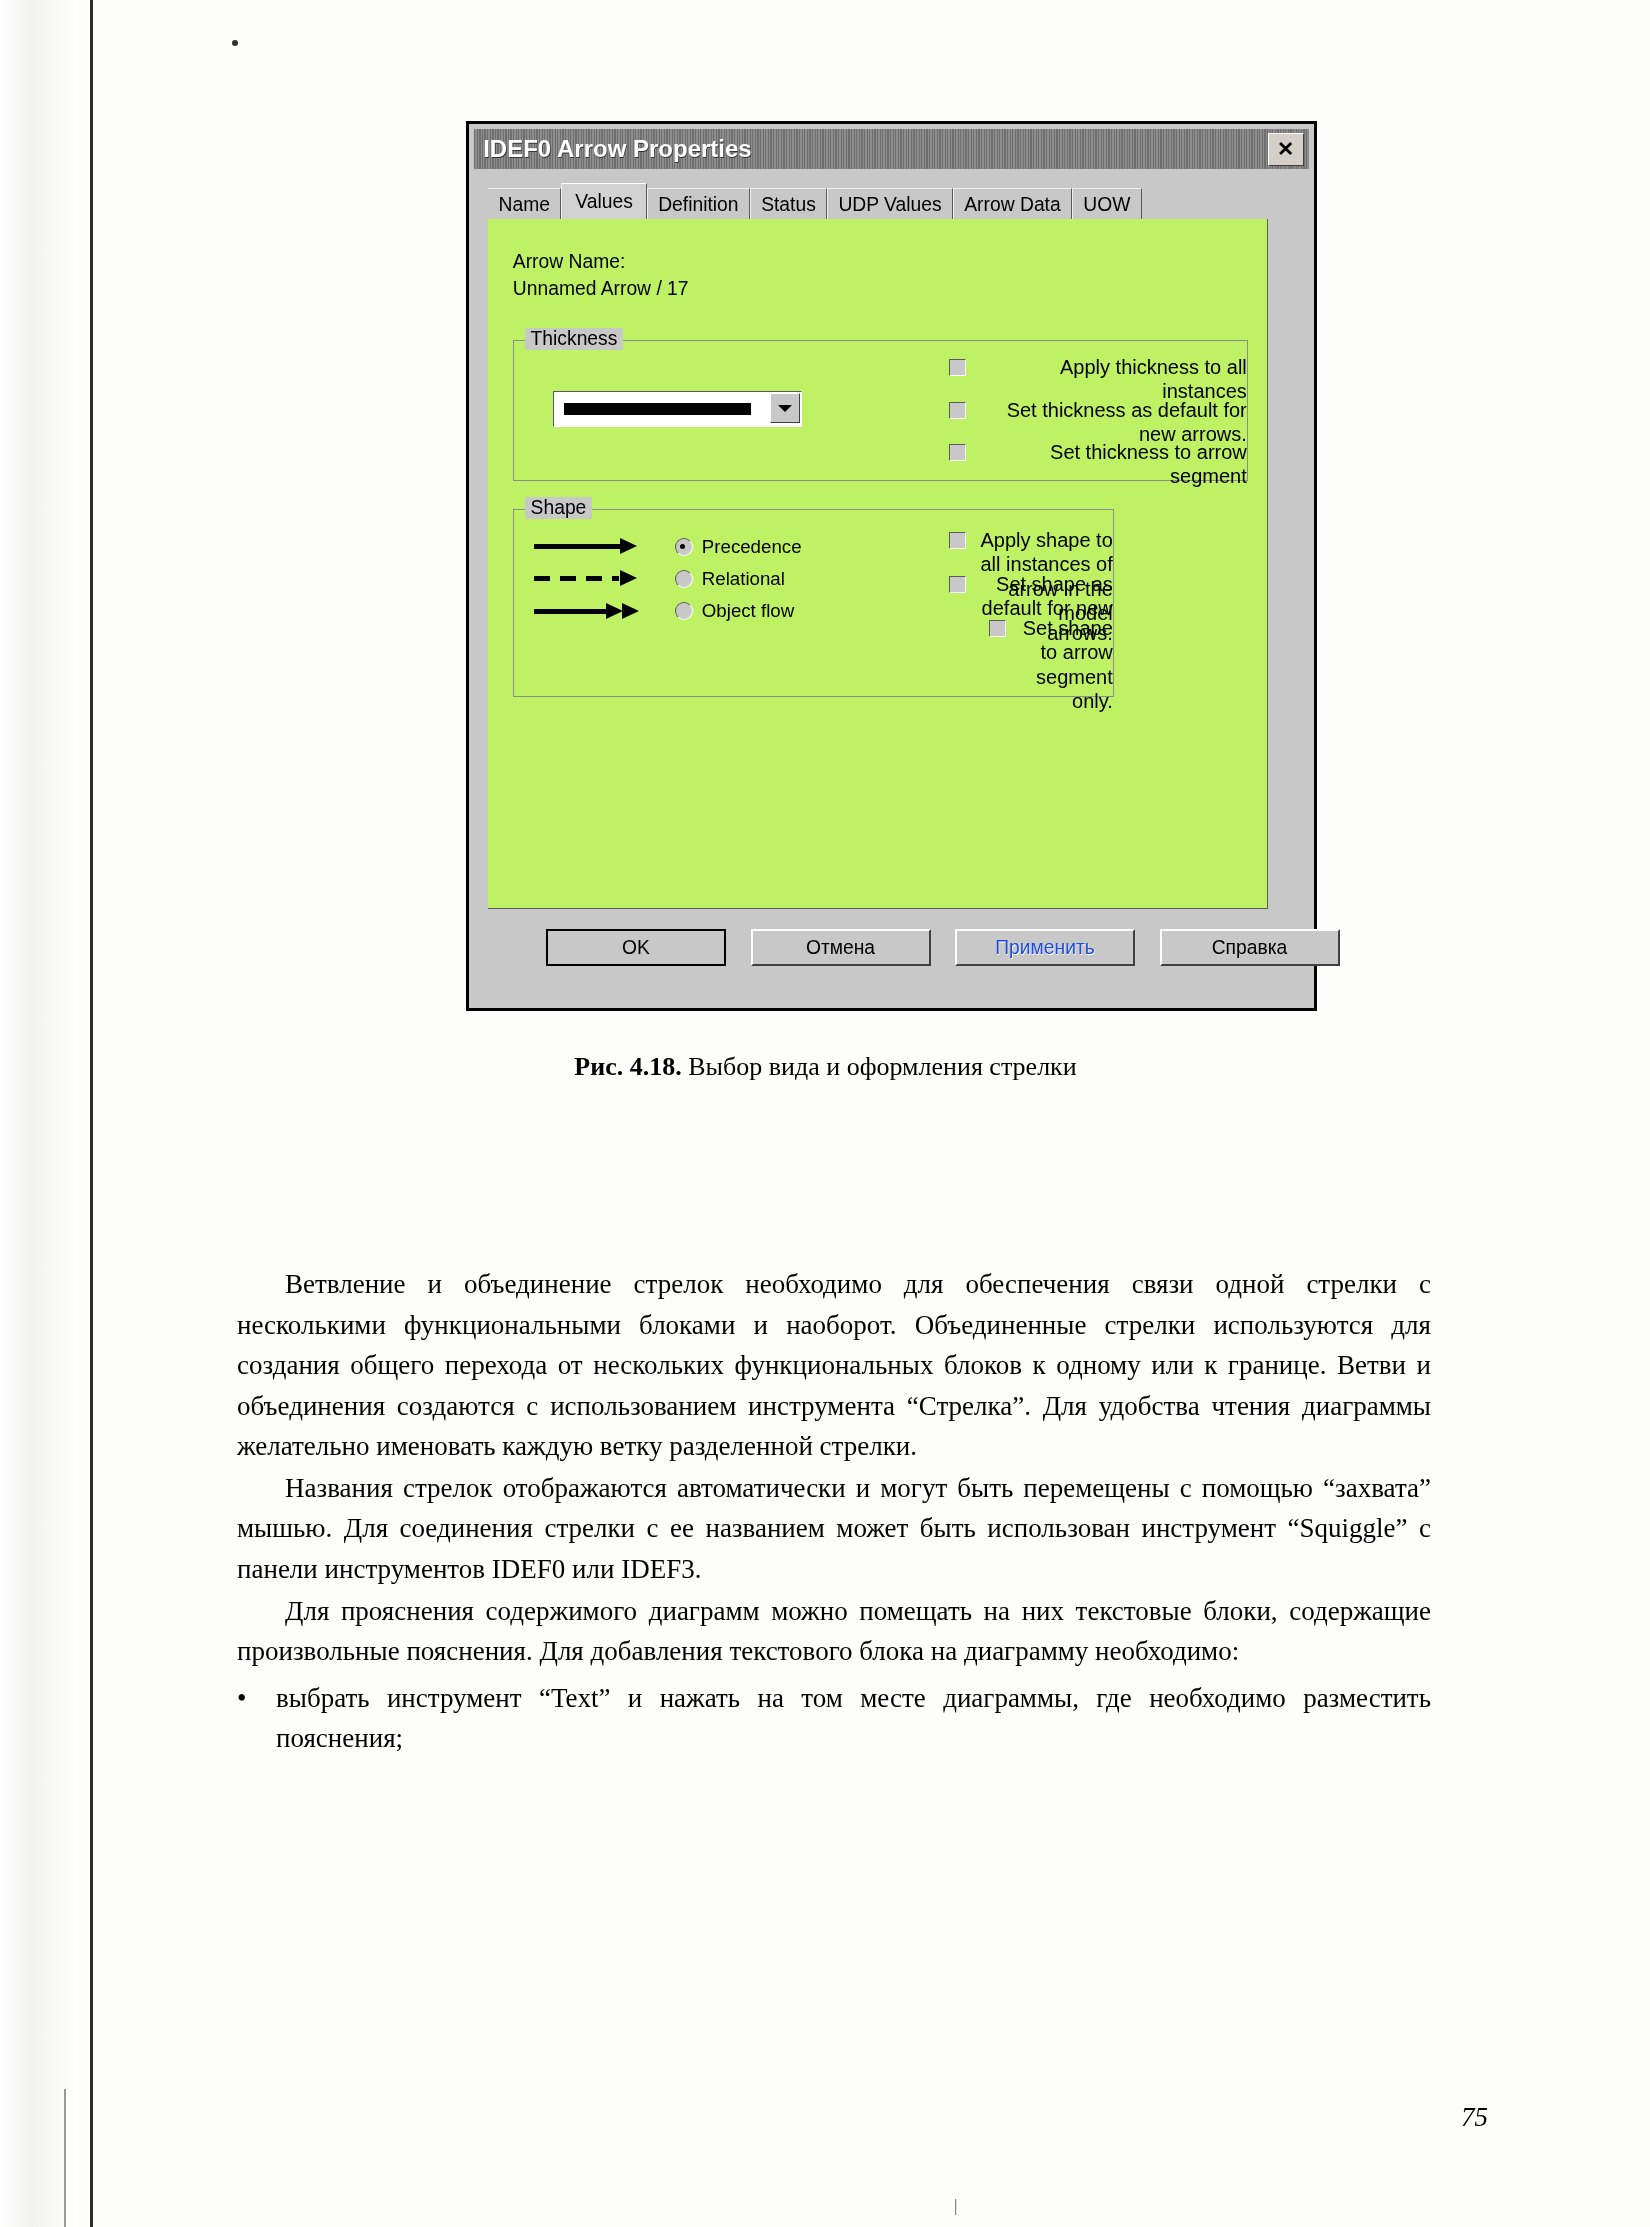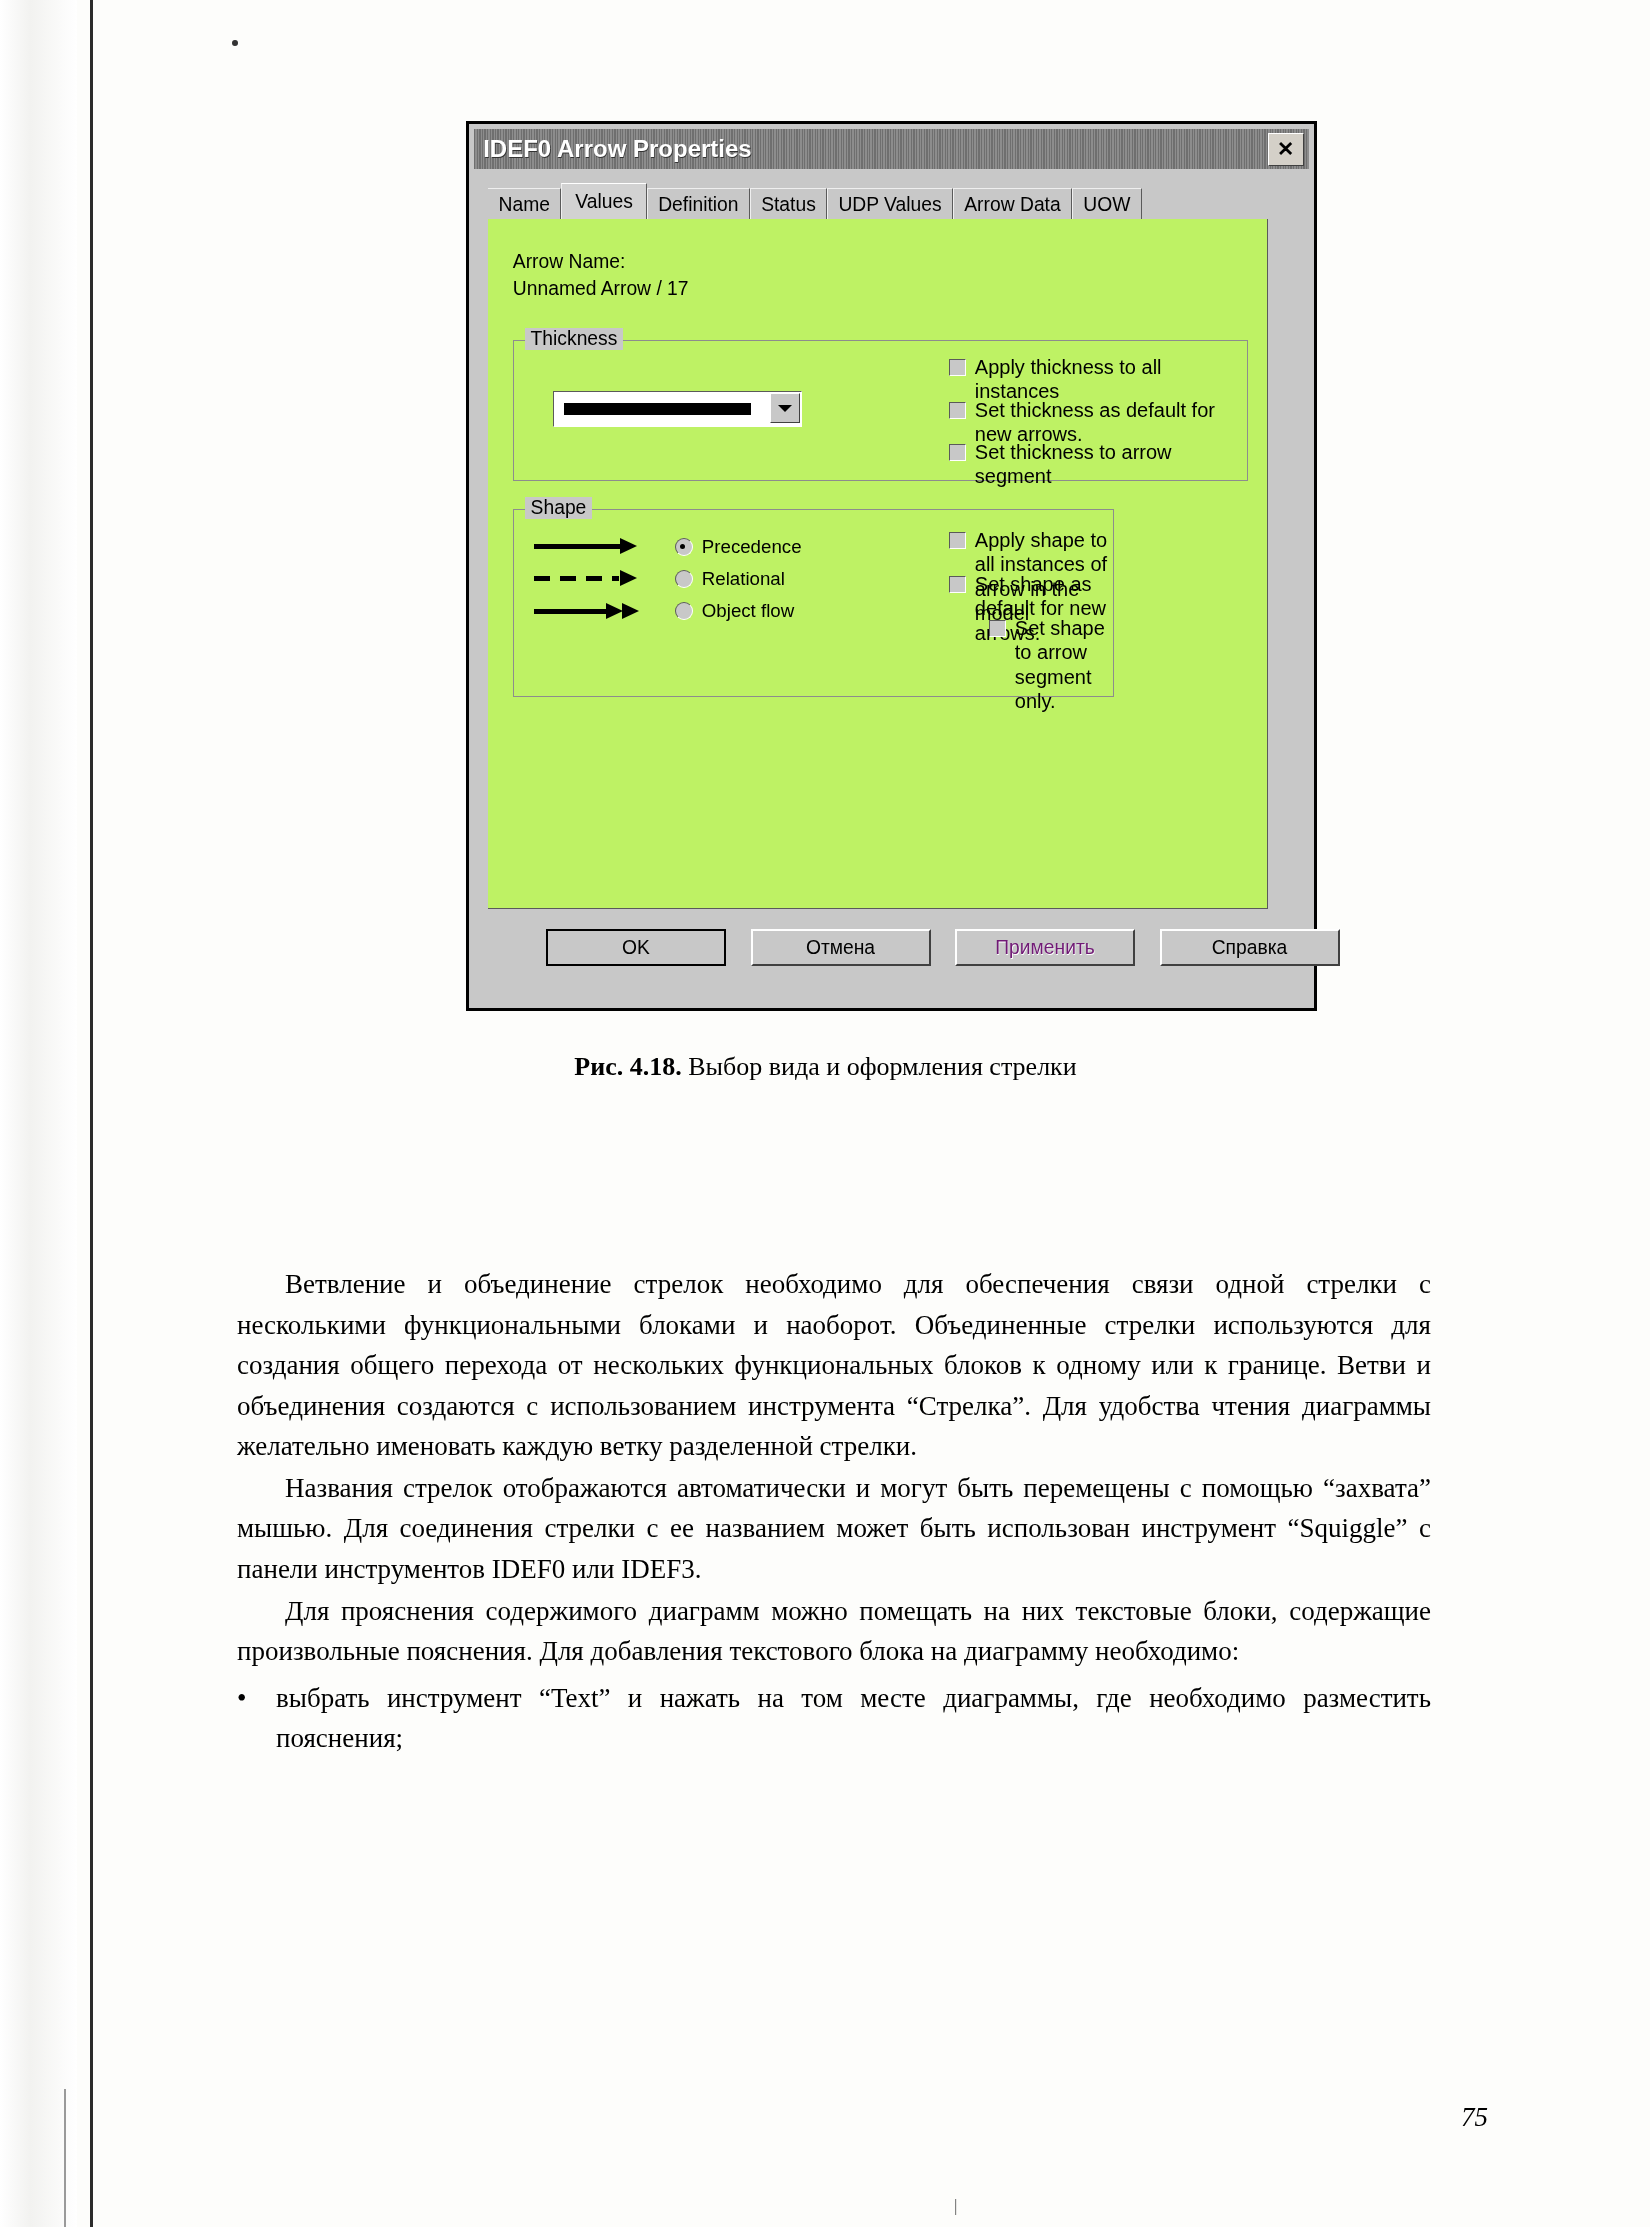--- a/index.html
+++ b/index.html
@@ -147,20 +147,21 @@
     position: absolute;
     left: 24.5px; top: 59px;
     font-size: 19.3px;
   }
 
   .group {
     position: absolute;
     border: 1.9px solid #8d8d8d;
     border-top-color: #8d8d8d;
     box-sizing: border-box;
+    text-align: right;
   }
   .group-title {
     position: absolute;
     top: -13px;
     left: 11.6px;
     background: #c8c8c8;
     padding: 0 5.2px;
     font-size: 19.3px;
   }
 
@@ -280,21 +281,21 @@
     border: 2.6px solid;
     border-color: #ffffff #404040 #404040 #ffffff;
     box-sizing: border-box;
     display: flex;
     align-items: center;
     justify-content: center;
     font-size: 19.3px;
     font-family: "Liberation Sans", sans-serif;
   }
   .btn.default { border: 2.6px solid #000; }
-  .btn.disabled { color: #701a75; text-shadow: 0.6px 0.6px 0 #fff; }
+  .btn.disabled { color: #1d4ed8; text-shadow: 0.6px 0.6px 0 #fff; }
 
   
   .caption {
     position: absolute;
     left: 0; right: 0;
     top: 1052px;
     text-align: center;
     font-size: 26px;
   }
   .caption b { font-weight: bold; }

